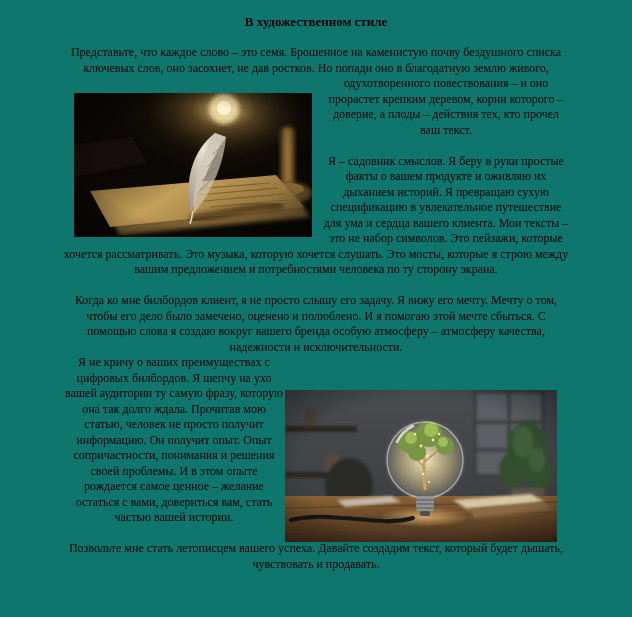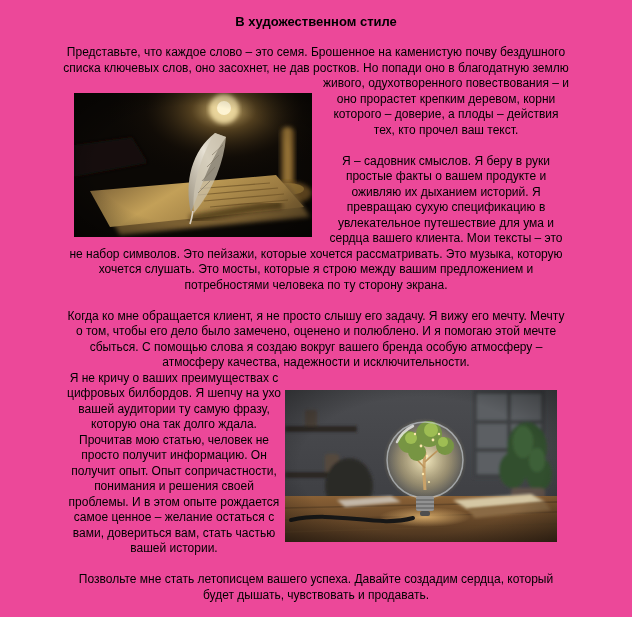--- a/index.html
+++ b/index.html
@@ -1,18 +1,18 @@
 <!DOCTYPE html>
 <html lang="ru"><head>
 <meta charset="utf-8">
 <style>
   html,body{margin:0;padding:0;background:#ffffff;}
   .page{
-    position:relative;width:632px;height:617px;background:#ec4899;
-    font-family:Liberation Sans, sans-serif;font-size:12px;line-height:15.5px;
+    position:relative;width:632px;height:617px;background:#0f766e;
+    font-family:Liberation Serif, serif;font-size:12px;line-height:15.5px;
     color:#000000;overflow:hidden;
   }
   .content{position:absolute;left:63px;top:14px;width:506px;}
   .doc-title{font-size:13px;font-weight:bold;text-align:center;margin:0 0 15.5px 0;line-height:15.5px;}
   .para{margin:0 0 15.5px 0;text-align:center;}
   .para.no-gap-bottom{margin-bottom:0;}
   .para.no-gap-top{margin-top:0;}
   .spacer-img1{float:left;width:260px;height:165px;}
   .spacer-img2{float:right;width:284px;height:181px;}
   .photo{position:absolute;overflow:hidden;}
@@ -28,25 +28,25 @@
   <div class="content">
 
     <div class="doc-title">В художественном стиле</div>
 
     <p class="para"><span>Представьте, что каждое слово – это семя. Брошенное на каменистую почву бездушного списка ключевых слов, оно засохнет, не дав ростков. Но попади оно в</span>
       <span class="spacer-img1" aria-hidden="true"></span>
       <span>благодатную землю живого, одухотворенного повествования – и оно прорастет крепким деревом, корни которого – доверие, а плоды – действия тех, кто прочел ваш текст.</span></p>
 
     <p class="para"><span>Я – садовник смыслов. Я беру в руки простые факты о вашем продукте и оживляю их дыханием историй. Я превращаю сухую спецификацию в увлекательное путешествие для ума и сердца вашего клиента. Мои тексты – это не набор символов. Это пейзажи, которые хочется рассматривать. Это музыка, которую хочется слушать. Это мосты, которые я строю между вашим предложением и потребностями человека по ту сторону экрана.</span></p>
 
-    <p class="para no-gap-bottom"><span>Когда ко мне обращается клиент, я не просто слышу его задачу. Я вижу его мечту. Мечту о том, чтобы его дело было замечено, оценено и полюблено. И я помогаю этой мечте сбыться. С помощью слова я создаю вокруг вашего бренда особую атмосферу – атмосферу качества, надежности и исключительности.</span></p>
+    <p class="para no-gap-bottom"><span>Когда ко мне билбордов клиент, я не просто слышу его задачу. Я вижу его мечту. Мечту о том, чтобы его дело было замечено, оценено и полюблено. И я помогаю этой мечте сбыться. С помощью слова я создаю вокруг вашего бренда особую атмосферу – атмосферу качества, надежности и исключительности.</span></p>
 
     <p class="para no-gap-top"><span class="spacer-img2" aria-hidden="true"></span><span>Я не кричу о ваших преимуществах с цифровых билбордов. Я шепчу на ухо вашей аудитории ту самую фразу, которую она так долго ждала. Прочитав мою статью, человек не просто получит информацию. Он получит опыт. Опыт сопричастности, понимания и решения своей проблемы. И в этом опыте рождается самое ценное – желание остаться с вами, довериться вам, стать частью вашей истории.</span></p>
 
-    <p class="para no-gap-bottom"><span>Позвольте мне стать летописцем вашего успеха. Давайте создадим сердца, который будет дышать, чувствовать и продавать.</span></p>
+    <p class="para no-gap-bottom"><span>Позвольте мне стать летописцем вашего успеха. Давайте создадим текст, который будет дышать, чувствовать и продавать.</span></p>
 
   </div>
 
   <div class="photo photo1">
     <svg width="238" height="144" viewBox="0 0 238 144" xmlns="http://www.w3.org/2000/svg">
       <defs>
         <radialGradient id="glow1" cx="0.63" cy="0.12" r="0.55">
           <stop offset="0" stop-color="#e9cc84" stop-opacity="0.95"></stop>
           <stop offset="0.25" stop-color="#8a6a33" stop-opacity="0.55"></stop>
           <stop offset="0.6" stop-color="#2a1d0d" stop-opacity="0.2"></stop>

